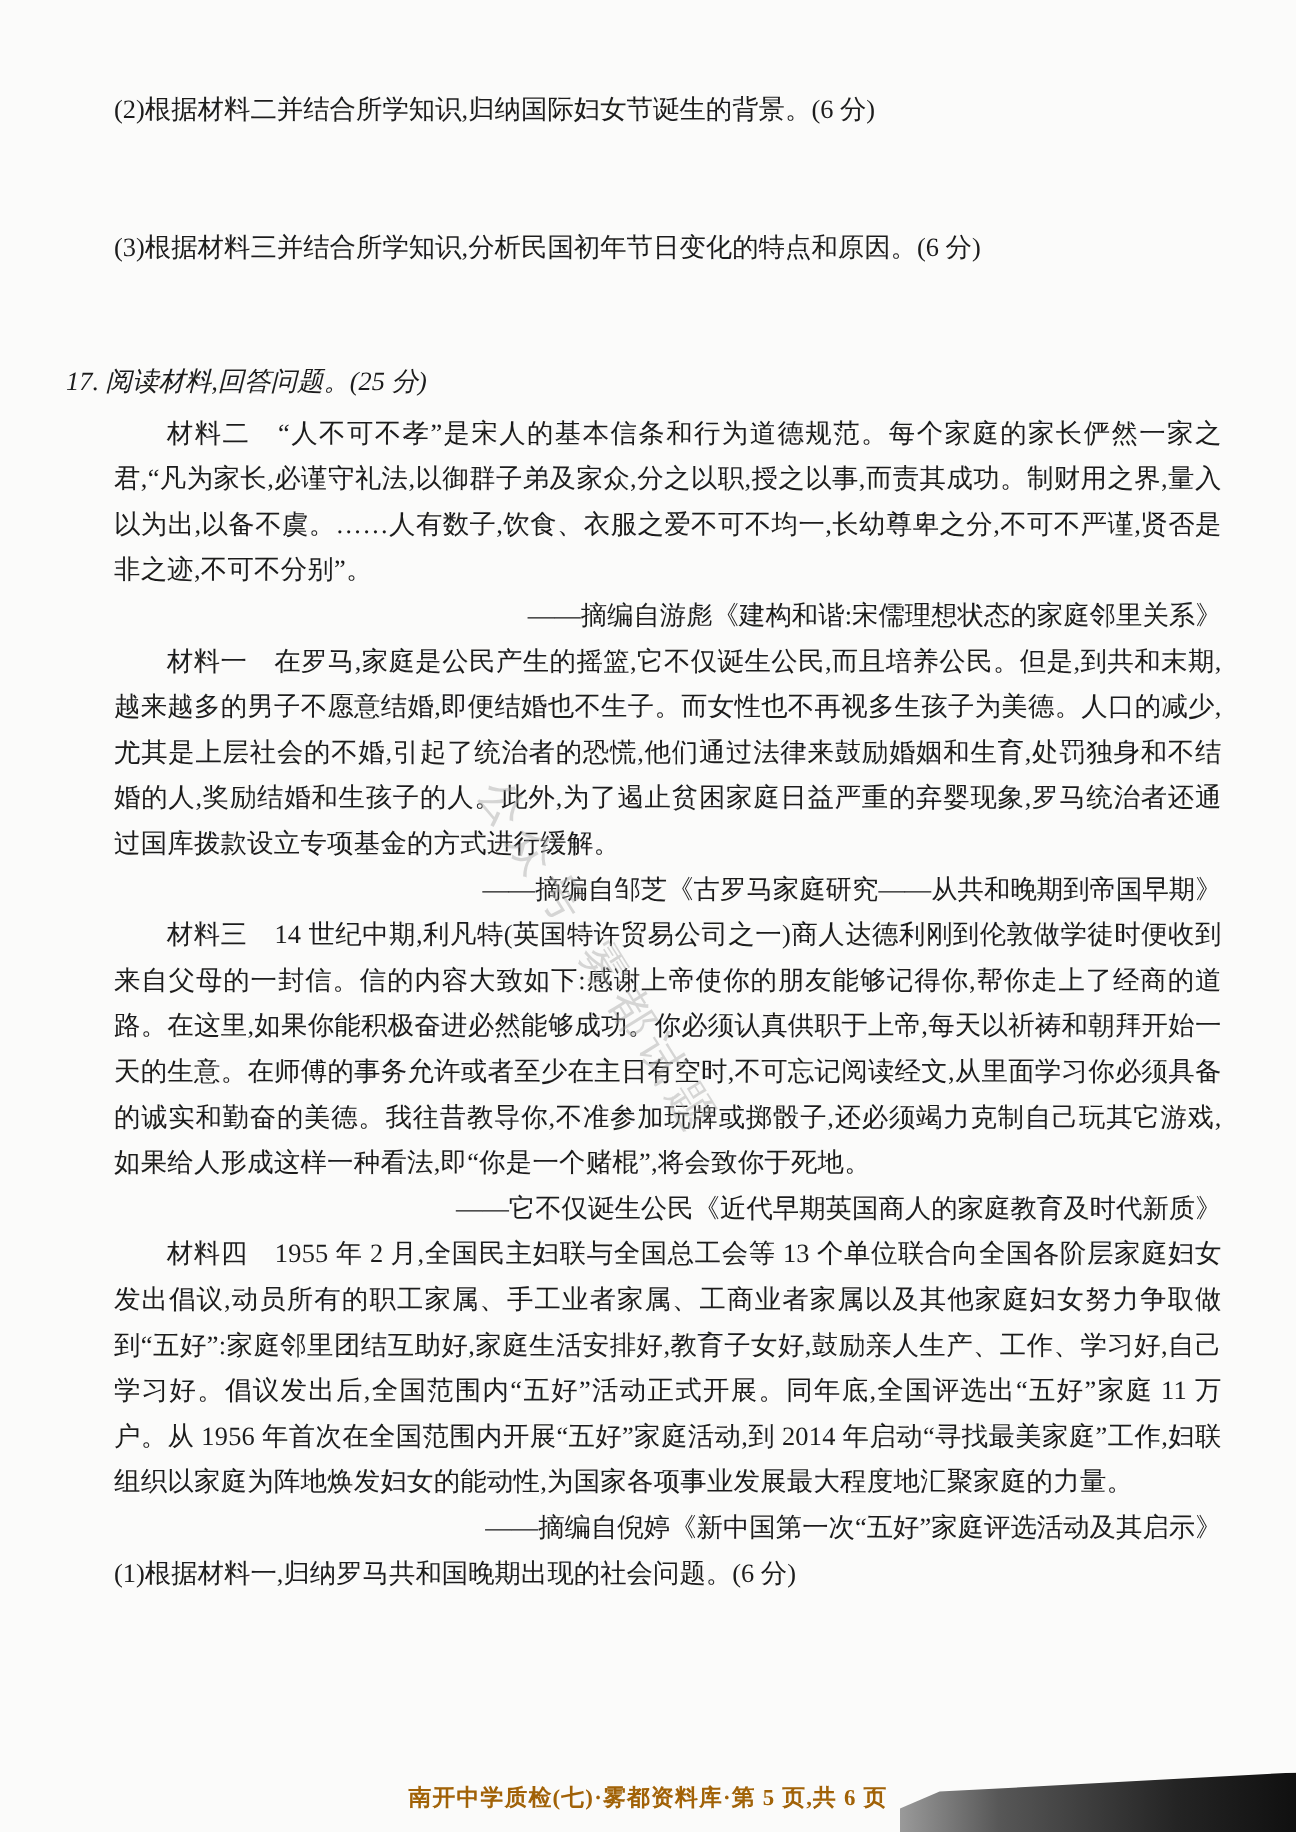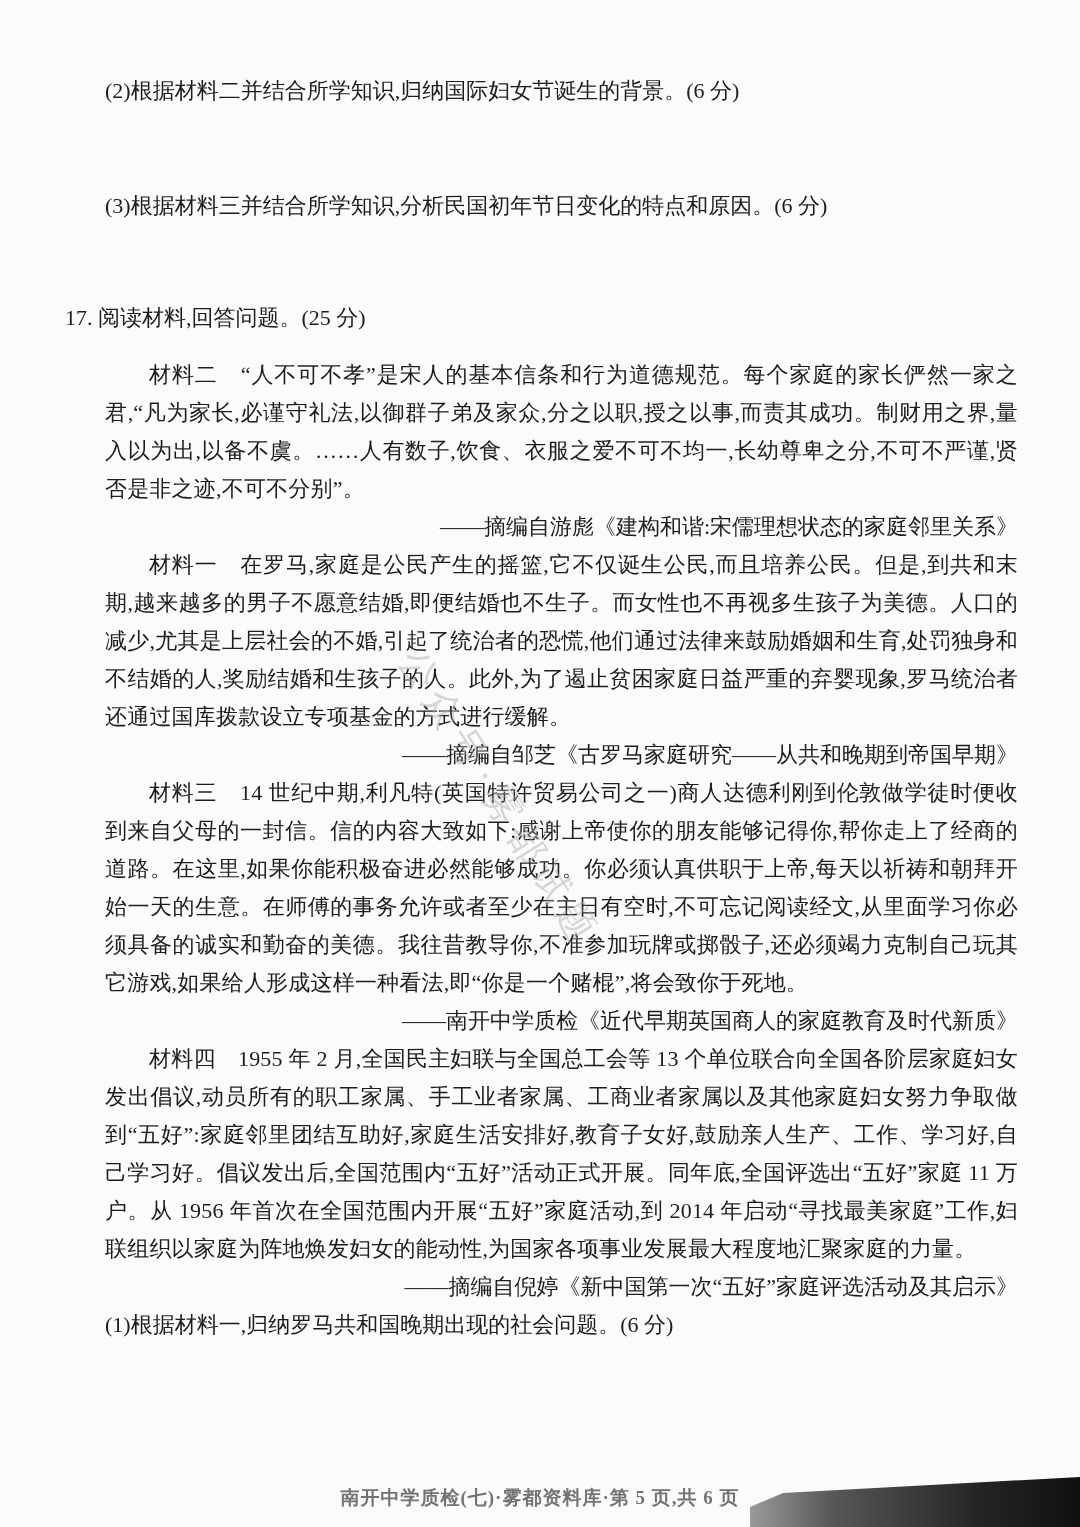--- a/index.html
+++ b/index.html
@@ -7,45 +7,45 @@
     width: 1080px;
     height: 1527px;
     position: relative;
     background: #fbfbfa;
     font-family: "Liberation Serif", "DejaVu Serif", serif;
     color: #1c1c1c;
     overflow: hidden;
   }
   .content {
     position: absolute;
-    left: 105px;
+    left: 95px;
     right: 62px;
     top: 72px;
   }
   p { margin: 0; font-size: 22px; line-height: 38px; }
   .question { text-align: left; }
   .q2 { margin-bottom: 77px; }
   .q3 { margin-bottom: 74px; }
-  .q17 { margin-left: -40px; margin-bottom: 19px; }
+  .q17 { margin-left: -40px; margin-bottom: 5px; font-style: italic; }
   .para {
     text-align: justify;
     text-indent: 44px;
     letter-spacing: 0.2px;
   }
   .source { text-align: right; }
   .footer {
     position: absolute;
     left: 0;
     right: 0;
     bottom: 16px;
     text-align: center;
     font-size: 19px;
     font-weight: 600;
     letter-spacing: 1px;
-    color: #737373;
+    color: #a16207;
     z-index: 3;
   }
   .watermark {
     position: absolute;
     left: 430px;
     top: 640px;
     transform: rotate(58deg);
     transform-origin: left top;
     font-size: 38px;
     letter-spacing: 8px;
@@ -81,21 +81,21 @@
     <p class="source">——摘编自游彪《建构和谐:宋儒理想状态的家庭邻里关系》</p>
   </div>
 
   <div>
     <p class="para">材料一　在罗马,家庭是公民产生的摇篮,它不仅诞生公民,而且培养公民。但是,到共和末期,越来越多的男子不愿意结婚,即便结婚也不生子。而女性也不再视多生孩子为美德。人口的减少,尤其是上层社会的不婚,引起了统治者的恐慌,他们通过法律来鼓励婚姻和生育,处罚独身和不结婚的人,奖励结婚和生孩子的人。此外,为了遏止贫困家庭日益严重的弃婴现象,罗马统治者还通过国库拨款设立专项基金的方式进行缓解。</p>
     <p class="source">——摘编自邹芝《古罗马家庭研究——从共和晚期到帝国早期》</p>
   </div>
 
   <div>
     <p class="para">材料三　14 世纪中期,利凡特(英国特许贸易公司之一)商人达德利刚到伦敦做学徒时便收到来自父母的一封信。信的内容大致如下:感谢上帝使你的朋友能够记得你,帮你走上了经商的道路。在这里,如果你能积极奋进必然能够成功。你必须认真供职于上帝,每天以祈祷和朝拜开始一天的生意。在师傅的事务允许或者至少在主日有空时,不可忘记阅读经文,从里面学习你必须具备的诚实和勤奋的美德。我往昔教导你,不准参加玩牌或掷骰子,还必须竭力克制自己玩其它游戏,如果给人形成这样一种看法,即“你是一个赌棍”,将会致你于死地。</p>
-    <p class="source">——南开中学质检《近代早期英国商人的家庭教育及时代新质》</p>
+    <p class="source">——它不仅诞生公民《近代早期英国商人的家庭教育及时代新质》</p>
   </div>
 
   <div>
     <p class="para">材料四　1955 年 2 月,全国民主妇联与全国总工会等 13 个单位联合向全国各阶层家庭妇女发出倡议,动员所有的职工家属、手工业者家属、工商业者家属以及其他家庭妇女努力争取做到“五好”:家庭邻里团结互助好,家庭生活安排好,教育子女好,鼓励亲人生产、工作、学习好,自己学习好。倡议发出后,全国范围内“五好”活动正式开展。同年底,全国评选出“五好”家庭 11 万户。从 1956 年首次在全国范围内开展“五好”家庭活动,到 2014 年启动“寻找最美家庭”工作,妇联组织以家庭为阵地焕发妇女的能动性,为国家各项事业发展最大程度地汇聚家庭的力量。</p>
     <p class="source">——摘编自倪婷《新中国第一次“五好”家庭评选活动及其启示》</p>
   </div>
 
   <p class="question">(1)根据材料一,归纳罗马共和国晚期出现的社会问题。(6 分)</p>
 </div>
 

